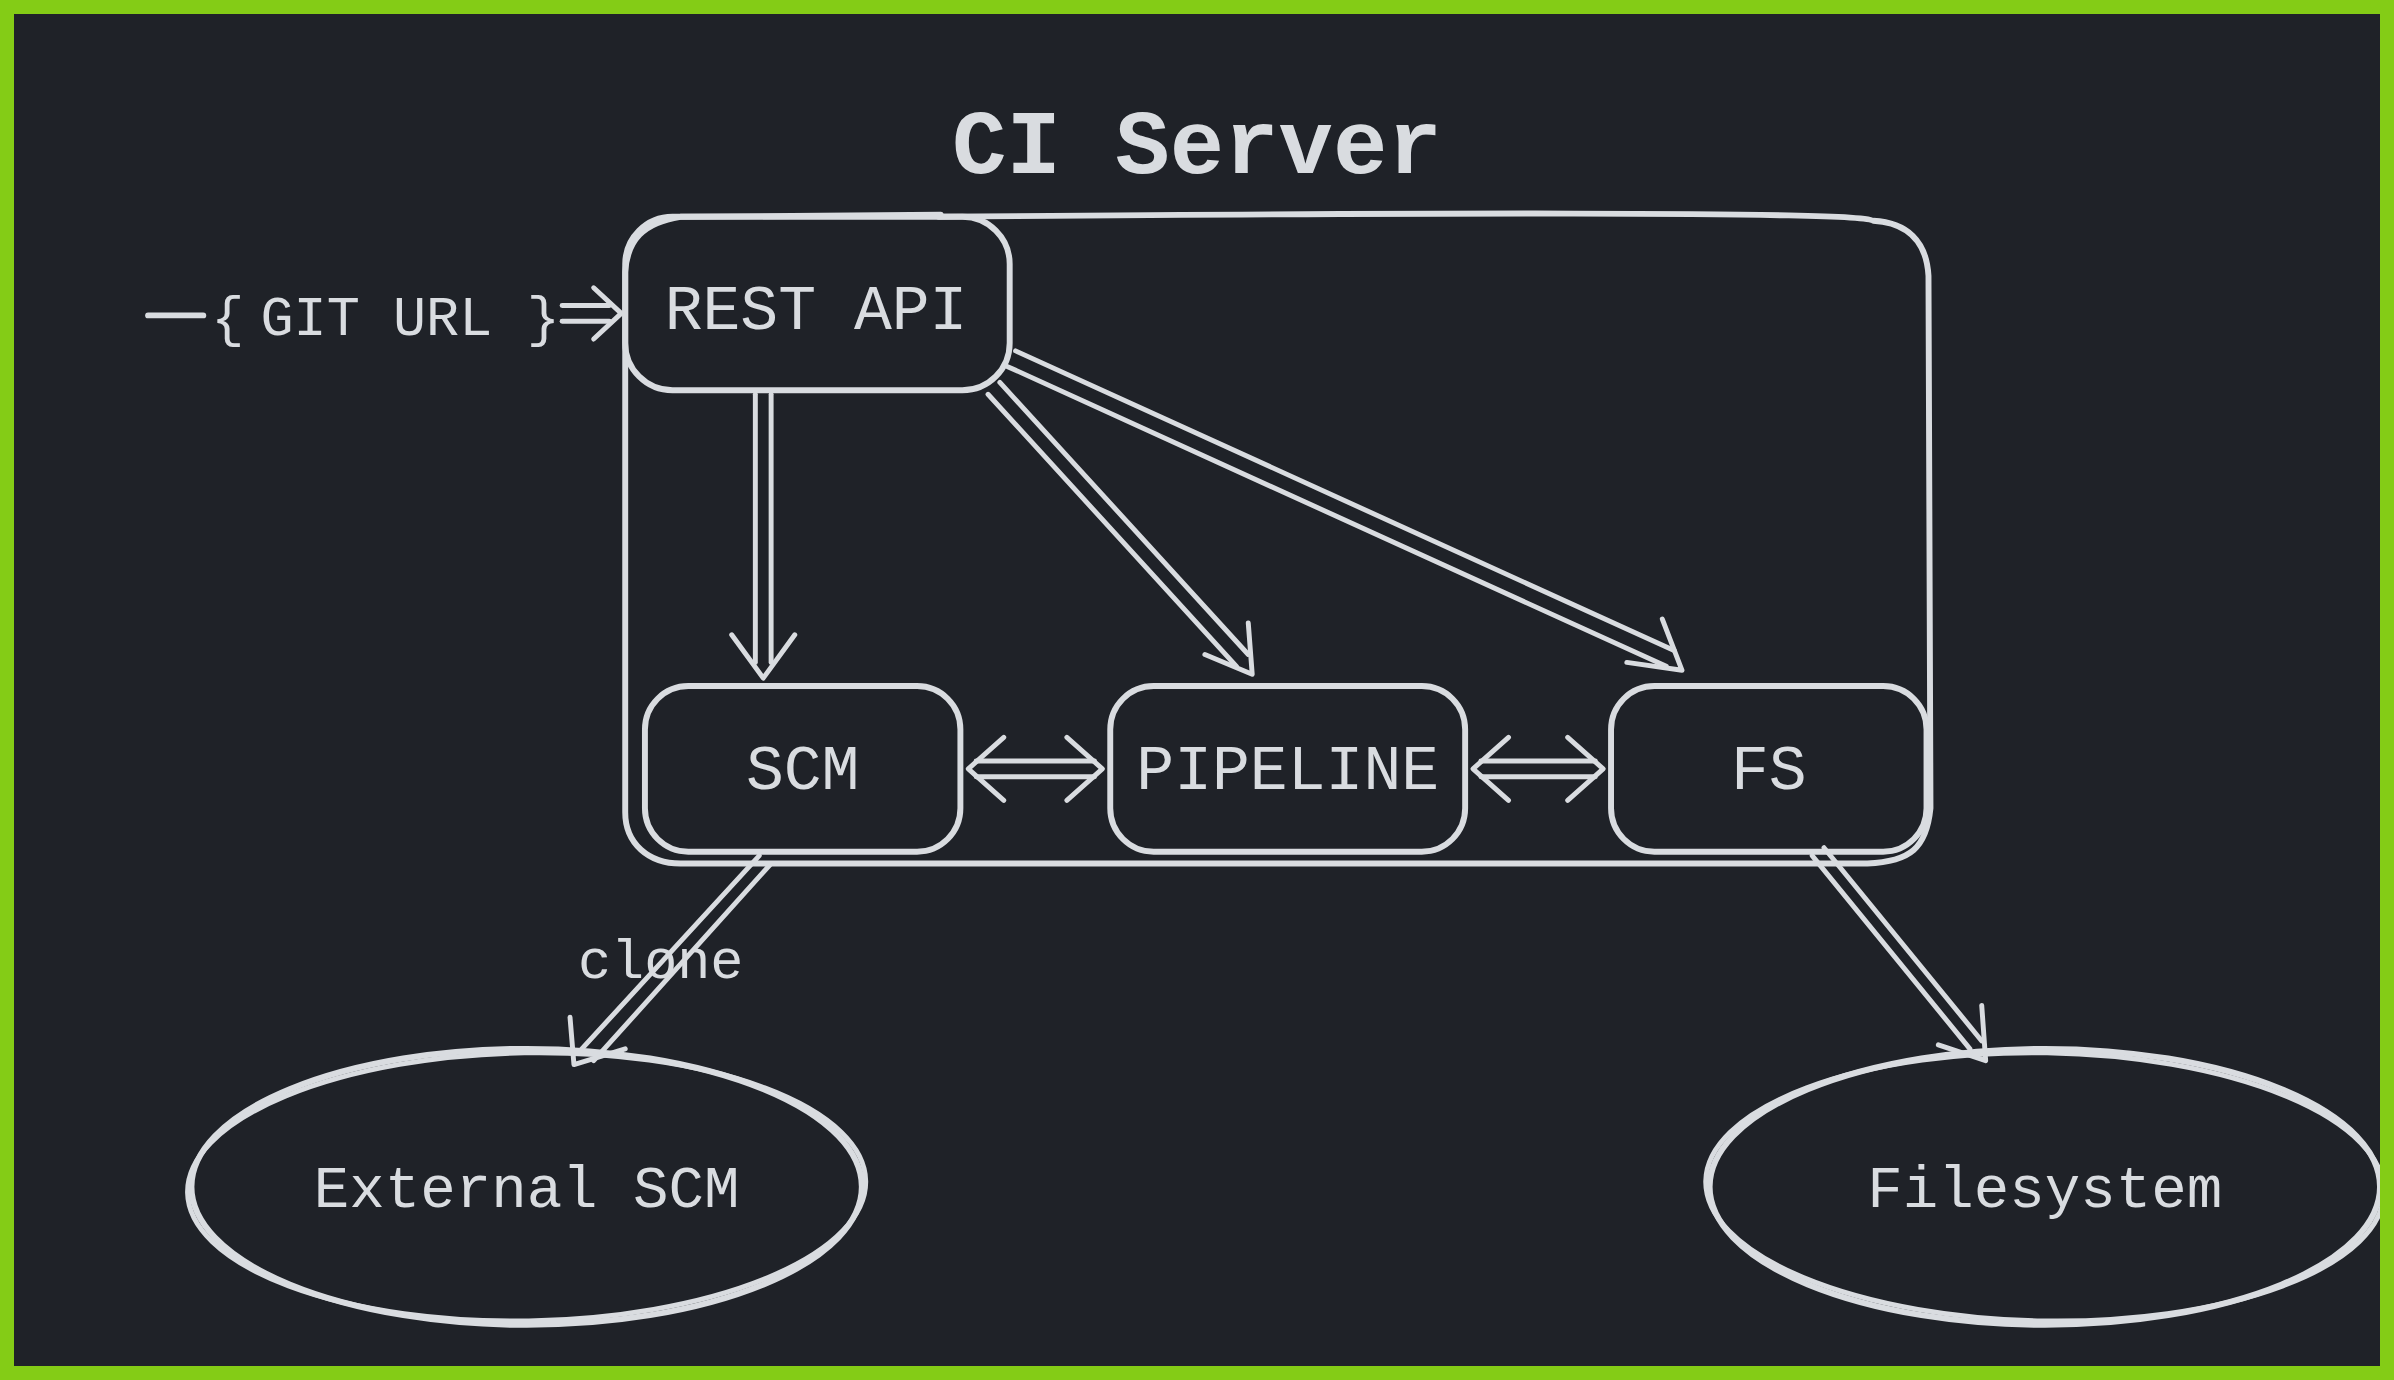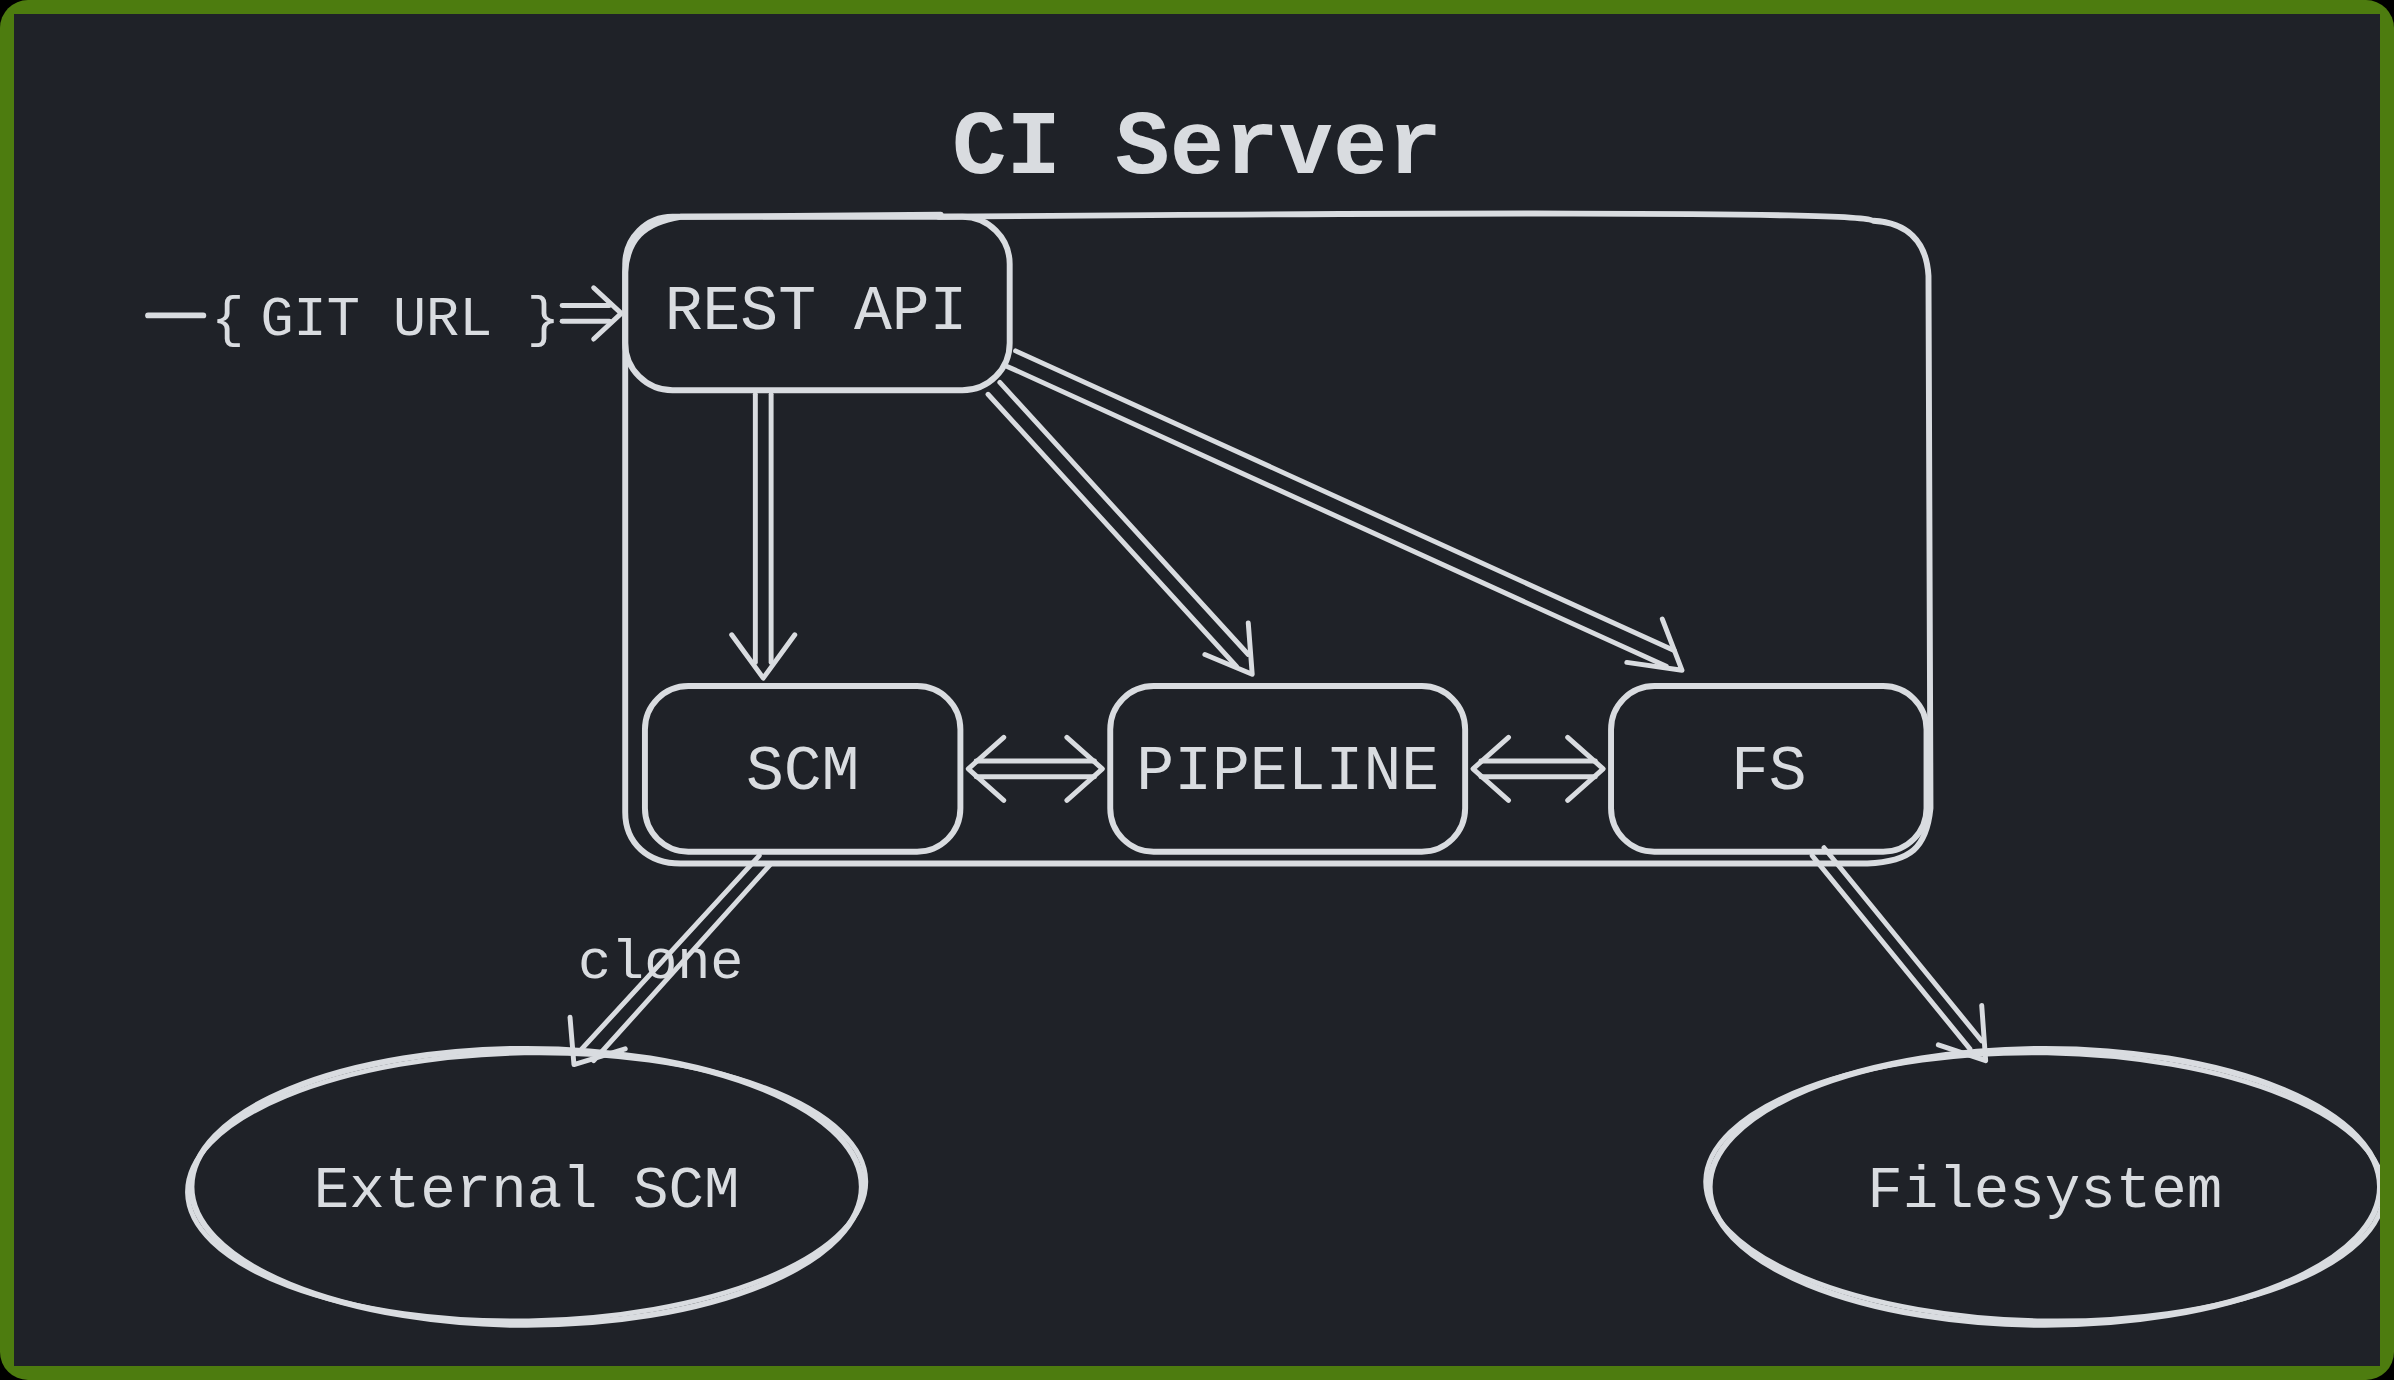--- a/index.html
+++ b/index.html
@@ -8,22 +8,21 @@
     width: 100%;
     height: 100%;
     background: #000;
     overflow: hidden;
   }
   .stage-wrap {
     box-sizing: border-box;
     width: 100%;
     height: 100%;
     padding: 14px;
-    background: #4d7c0f;
-    border-radius: 28px;
+    background: #84cc16;
   }
   svg {
     width: 100%;
     height: 100%;
     display: block;
     background: #1f2228;
   }
   .stroke {
     fill: none;
     stroke: #d9dce0;

